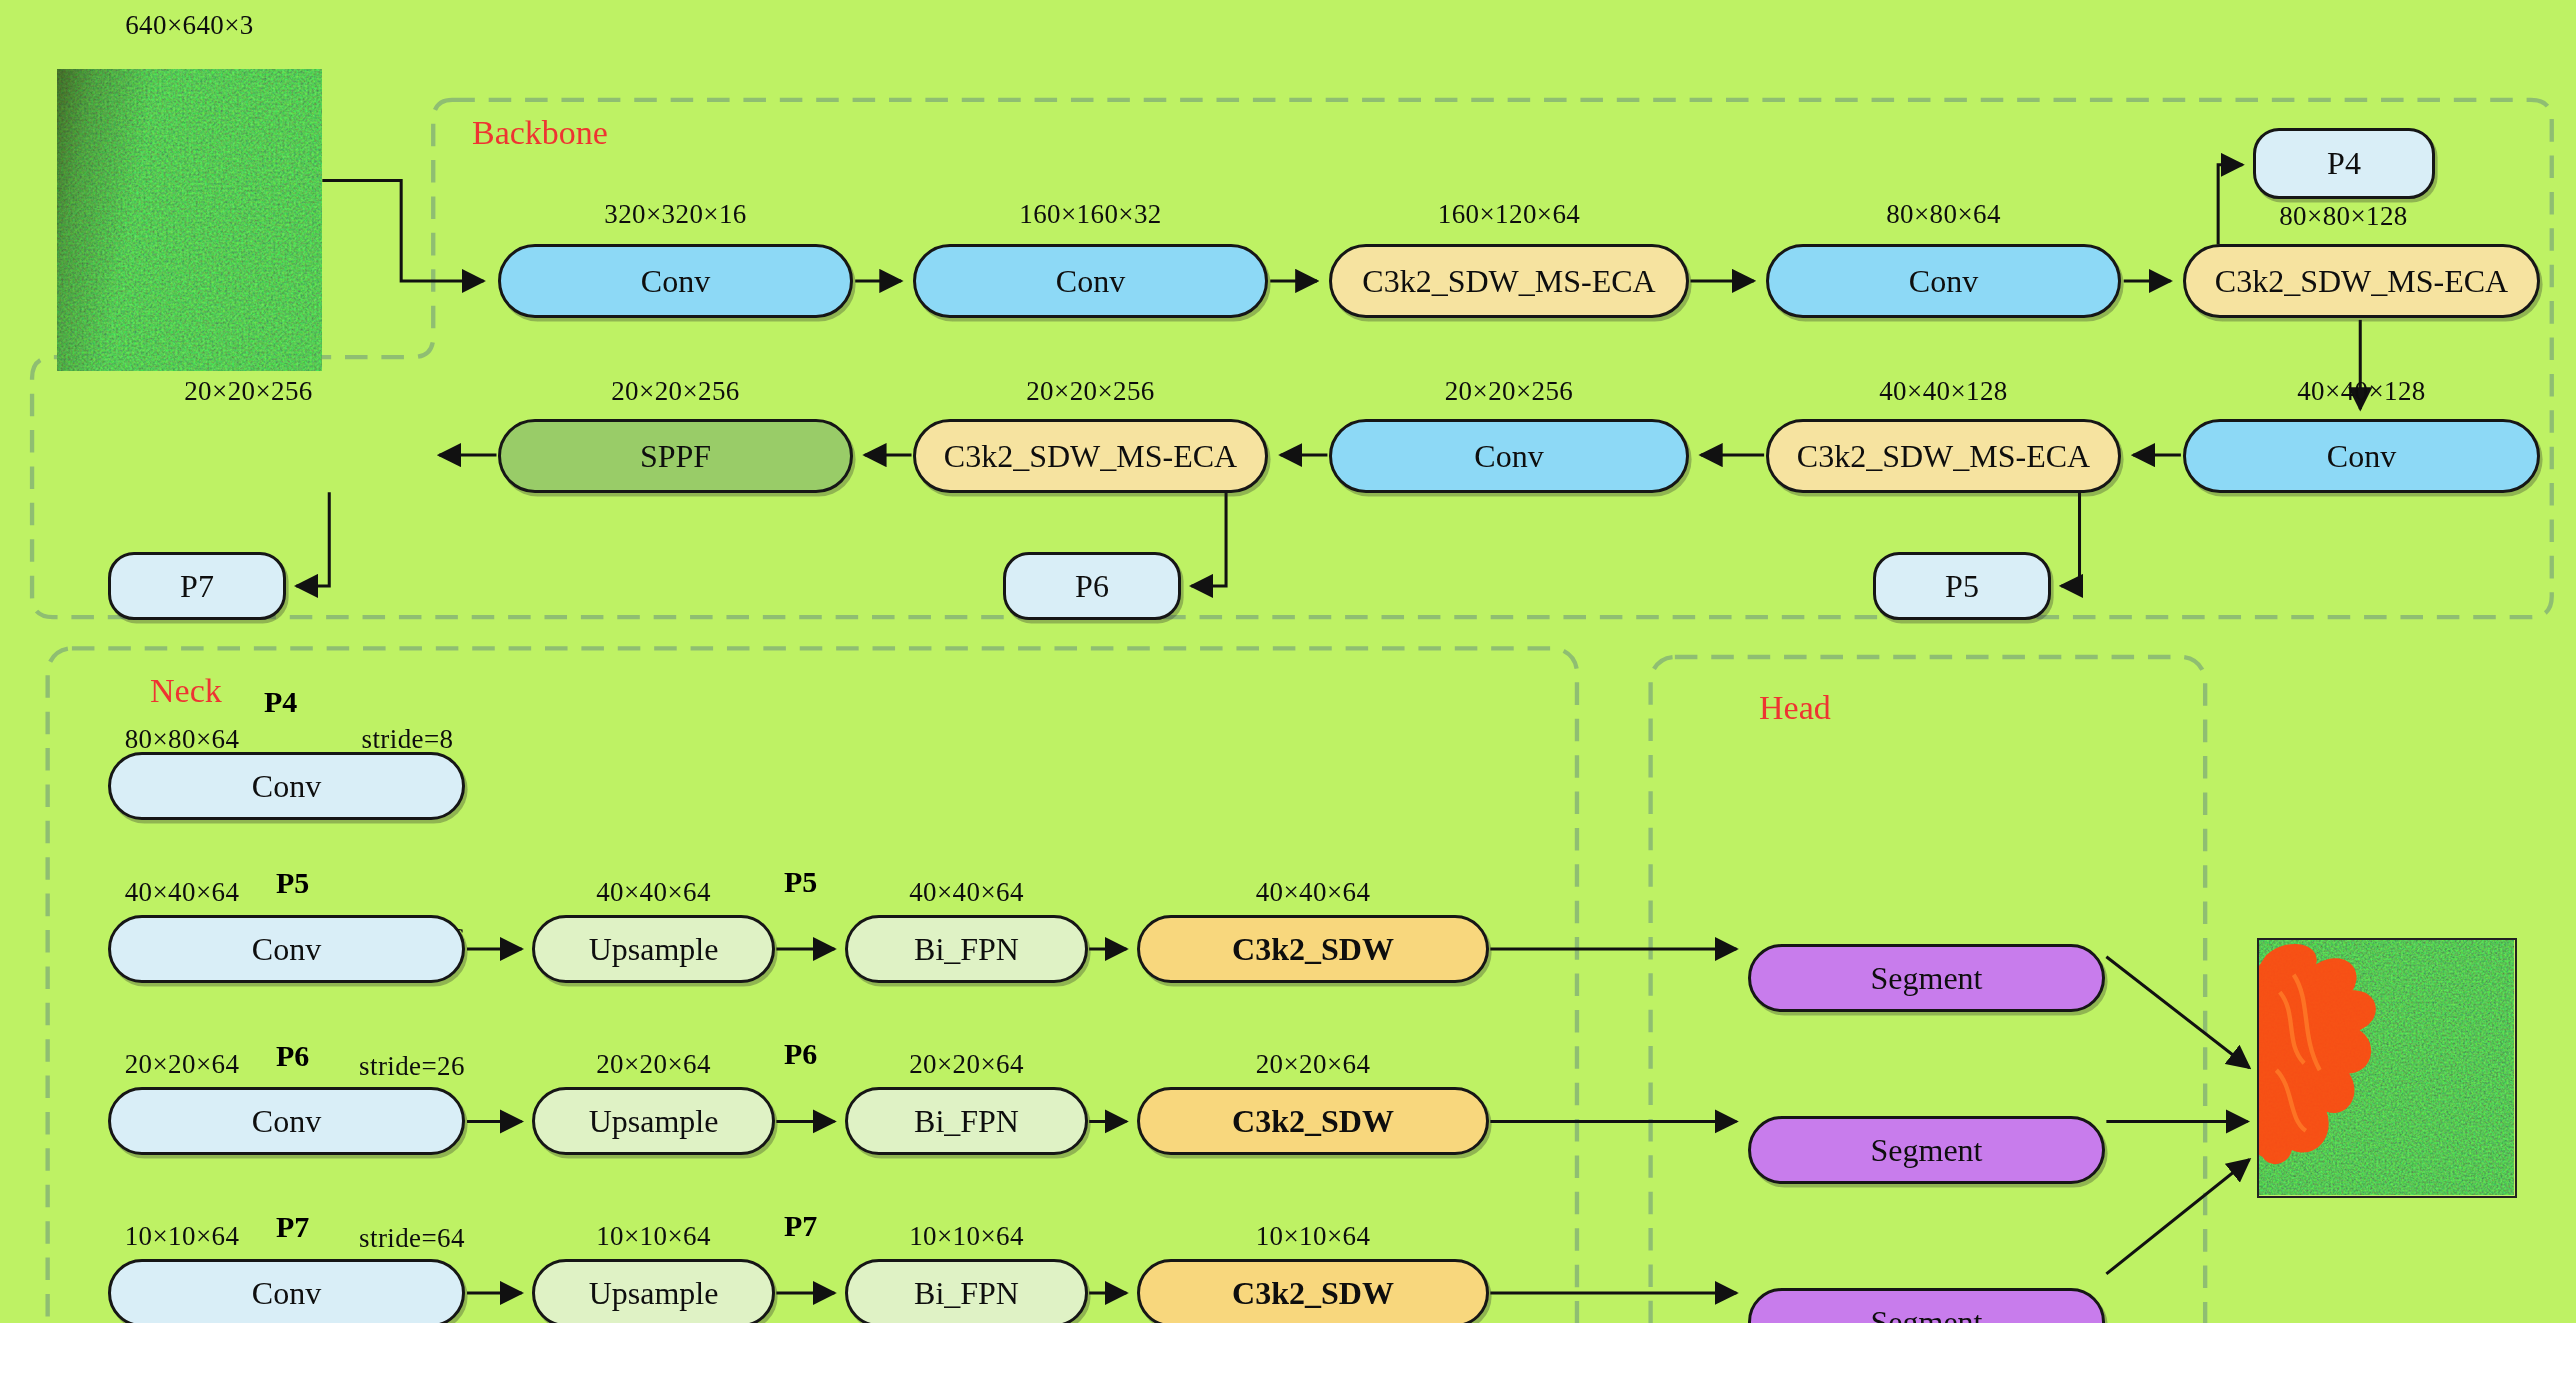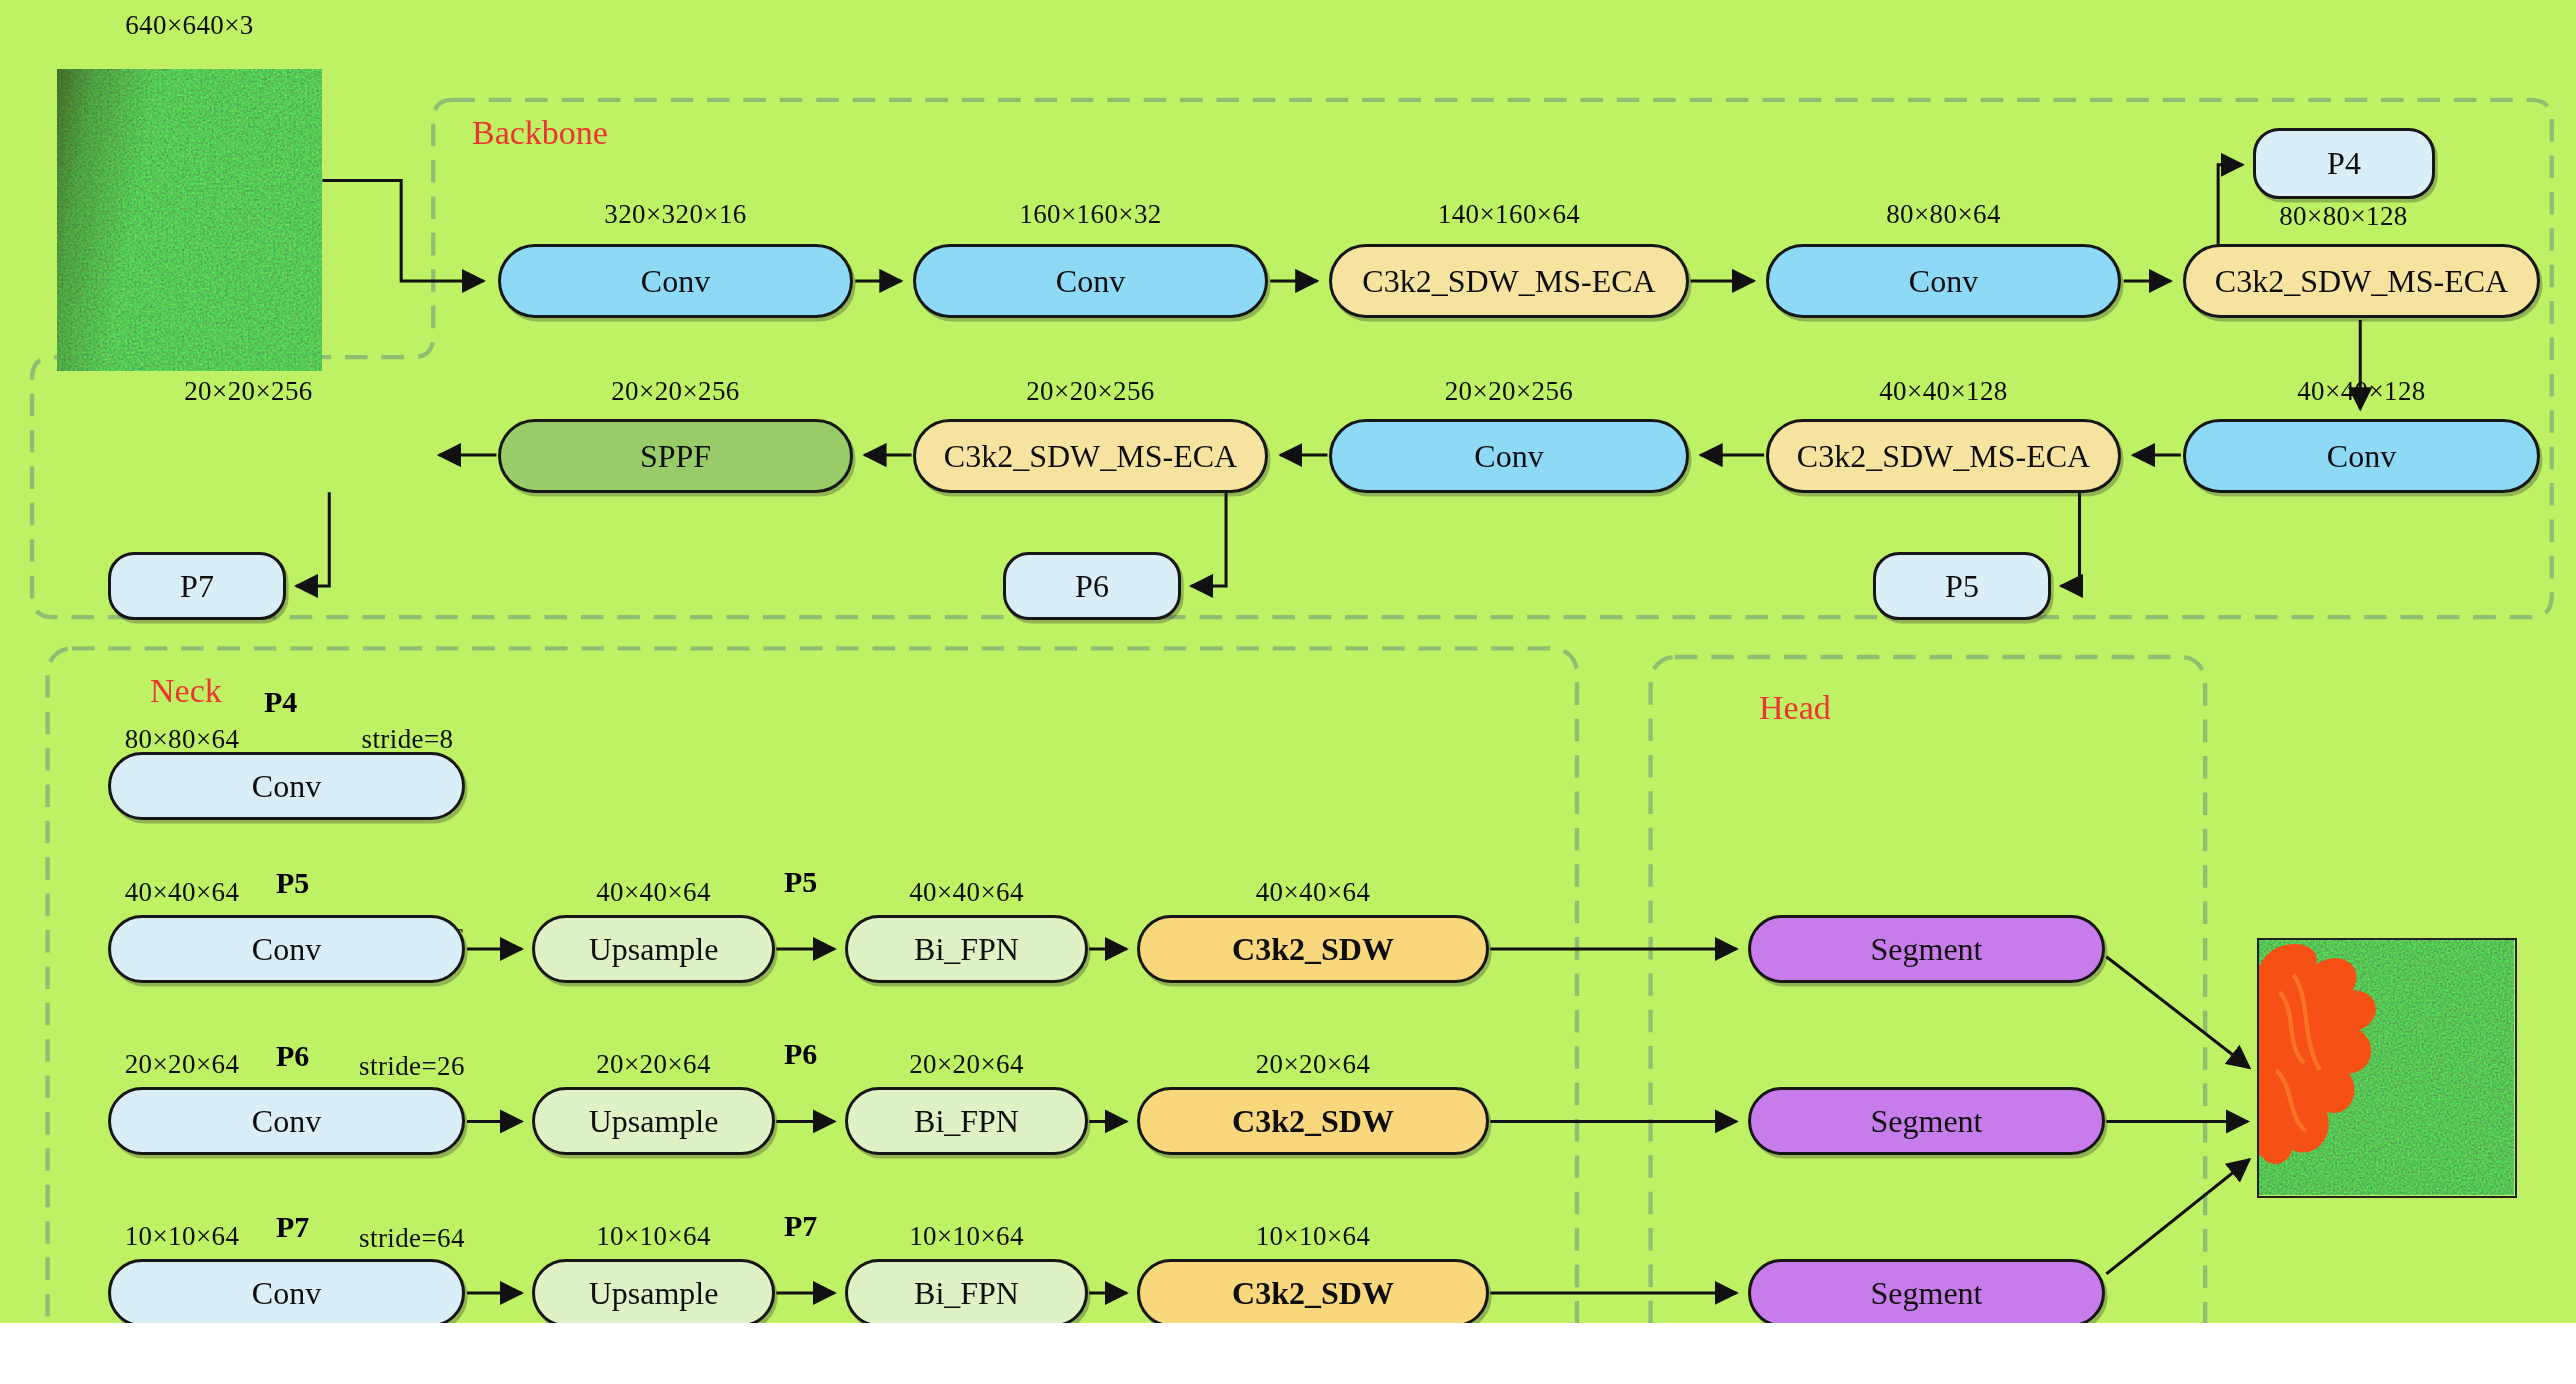--- a/index.html
+++ b/index.html
@@ -9,21 +9,21 @@
        justify-content:center;font-family:"Liberation Serif",serif;font-size:32px;color:#0e0e0e;
        box-shadow:2.6px 3.5px 0 rgba(40,40,40,.30);box-sizing:border-box;background:#fff;white-space:nowrap;}
   .pbox{border-radius:26px;}
   .blue{background:#8DD9F6;}
   .yellow{background:#F6E3A0;}
   .green1{background:#6EA04E;}
   .green2{background:#99CC68;}
   .pblue{background:#D9EEF7;}
   .ngreen{background:#DFF2C5;}
   .orange{background:#F8D77D;font-weight:bold;}
-  .purple{background:#C87CEC;}
+  .purple{background:#C87CEC;margin-top:29px;}
   .dim{position:absolute;font-family:"Liberation Serif",serif;font-size:27px;color:#0d0d0d;
        text-align:center;letter-spacing:0.4px;white-space:nowrap;}
   .sec{position:absolute;font-family:"Liberation Serif",serif;font-size:34px;color:#EE3432;}
   .pb{position:absolute;font-family:"Liberation Serif",serif;font-weight:700;font-size:30px;color:#000;white-space:nowrap;}
   .imgbox{position:absolute;overflow:hidden;}
   .shade{position:absolute;inset:0;background:linear-gradient(100deg,rgba(50,35,5,.55) 0%,rgba(50,35,5,.25) 12%,rgba(0,0,0,0) 32%);}
   svg.layer{position:absolute;left:0;top:0;}
 </style>
 </head>
 <body>
@@ -86,21 +86,21 @@
       </filter>
       <rect width="306" height="348" filter="url(#veg1)"></rect>
     </svg>
     <div class="shade"></div>
   </div>
 
   <div class="sec" style="left:472px;top:114px;">Backbone</div>
 
   <div class="dim" style="left:498px;top:199px;width:355px;">320×320×16</div>
   <div class="dim" style="left:913px;top:199px;width:355px;">160×160×32</div>
-  <div class="dim" style="left:1329px;top:199px;width:360px;">140×160×64</div>
+  <div class="dim" style="left:1329px;top:199px;width:360px;">160×120×64</div>
   <div class="dim" style="left:1766px;top:199px;width:355px;">80×80×64</div>
 
   <div class="cap blue" style="left:498px;top:244px;width:355px;height:74px;">Conv</div>
   <div class="cap blue" style="left:913px;top:244px;width:355px;height:74px;">Conv</div>
   <div class="cap yellow" style="left:1329px;top:244px;width:360px;height:74px;">C3k2_SDW_MS-ECA</div>
   <div class="cap blue" style="left:1766px;top:244px;width:355px;height:74px;">Conv</div>
   <div class="cap yellow" style="left:2183px;top:244px;width:357px;height:74px;">C3k2_SDW_MS-ECA</div>
 
   <div class="cap pblue pbox" style="left:2253px;top:128px;width:182px;height:71px;">P4</div>
   <div class="dim" style="left:2209px;top:201px;width:269px;">80×80×128</div>

